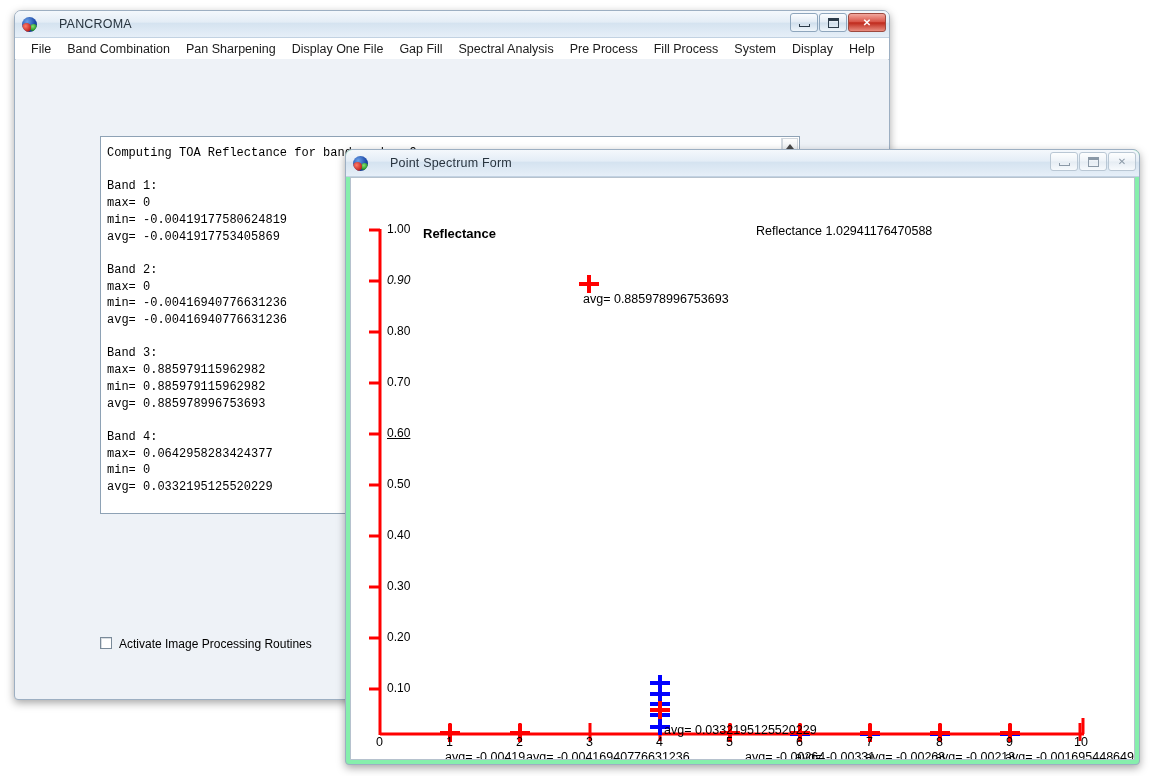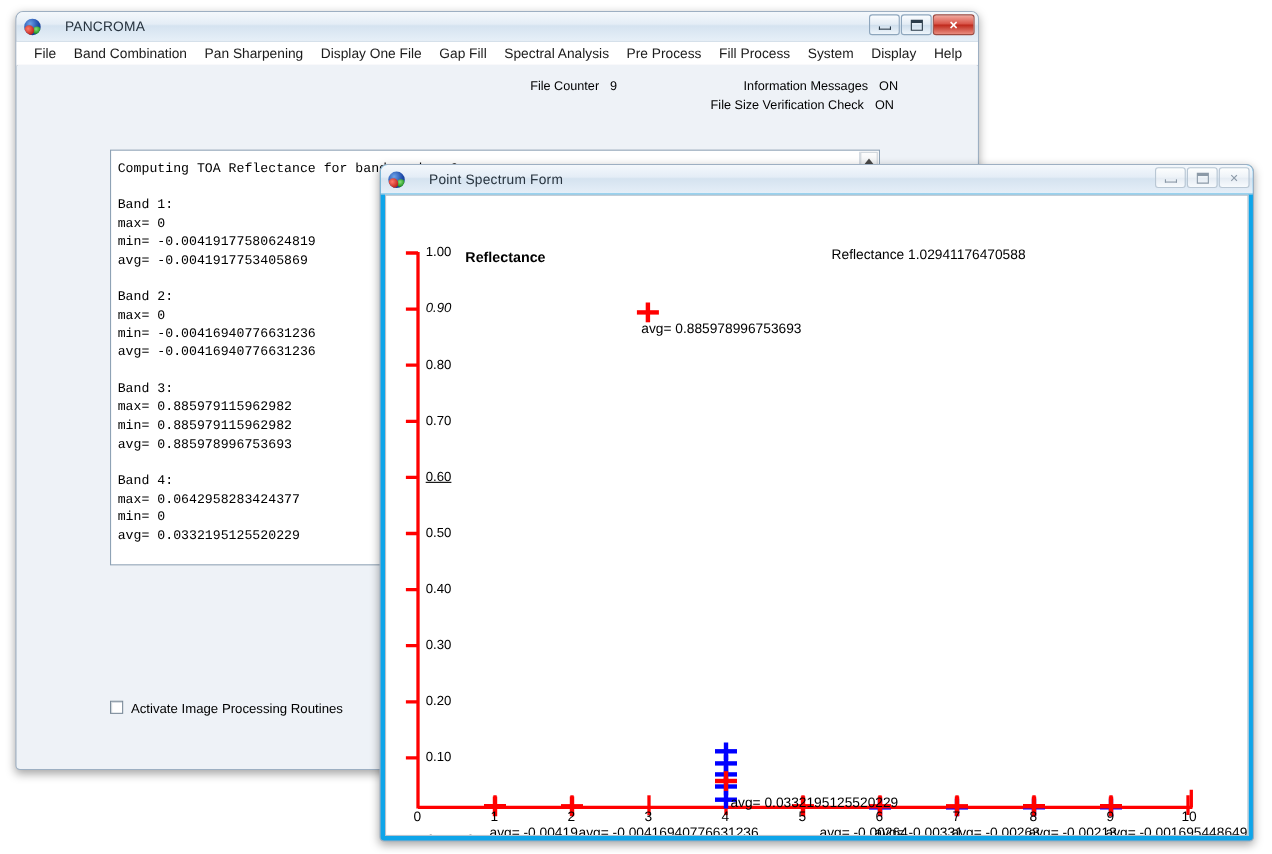--- a/index.html
+++ b/index.html
@@ -125,21 +125,21 @@
   }
   .chkbox{
     width:12px;height:12px;border:1px solid #7a8a99;background:#fff;
     margin-right:7px;box-sizing:border-box;
     box-shadow:inset 1px 1px 0 #d8dde2;
   }
 
   
   #spectrum{
     left:345px;top:149px;width:795px;height:616px;
-    background:#0ea5e9;
+    background:#86efac;
   }
   .spec-body{
     position:absolute;left:4px;right:4px;top:27px;bottom:4px;
     background:#ffffff;border:1px solid #b6c2ce;
     overflow:hidden;
   }
   .plot{position:absolute;left:0;top:0;right:0;bottom:0;}
   .plot svg{display:block;}
   .lbl{
     position:absolute;font-family:"Liberation Sans", sans-serif;
@@ -179,31 +179,20 @@
     <span class="menu-item">Spectral Analysis</span>
     <span class="menu-item">Pre Process</span>
     <span class="menu-item">Fill Process</span>
     <span class="menu-item">System</span>
     <span class="menu-item">Display</span>
     <span class="menu-item">Help</span>
   </div>
 
   <div class="pan-body">
 
-    <div class="counters">
-      <div class="counter-left">
-        <span>File Counter</span><span class="cval">9</span>
-      </div>
-      <div class="counter-right1">
-        <span>Information  Messages</span><span class="cval">ON</span>
-      </div>
-      <div class="counter-right2">
-        <span>File Size Verification Check</span><span class="cval">ON</span>
-      </div>
-    </div>
 
     <div class="textpanel">
       <pre>Computing TOA Reflectance for band number 9
 
 Band 1:
 max= 0
 min= -0.00419177580624819
 avg= -0.0041917753405869
 
 Band 2:

